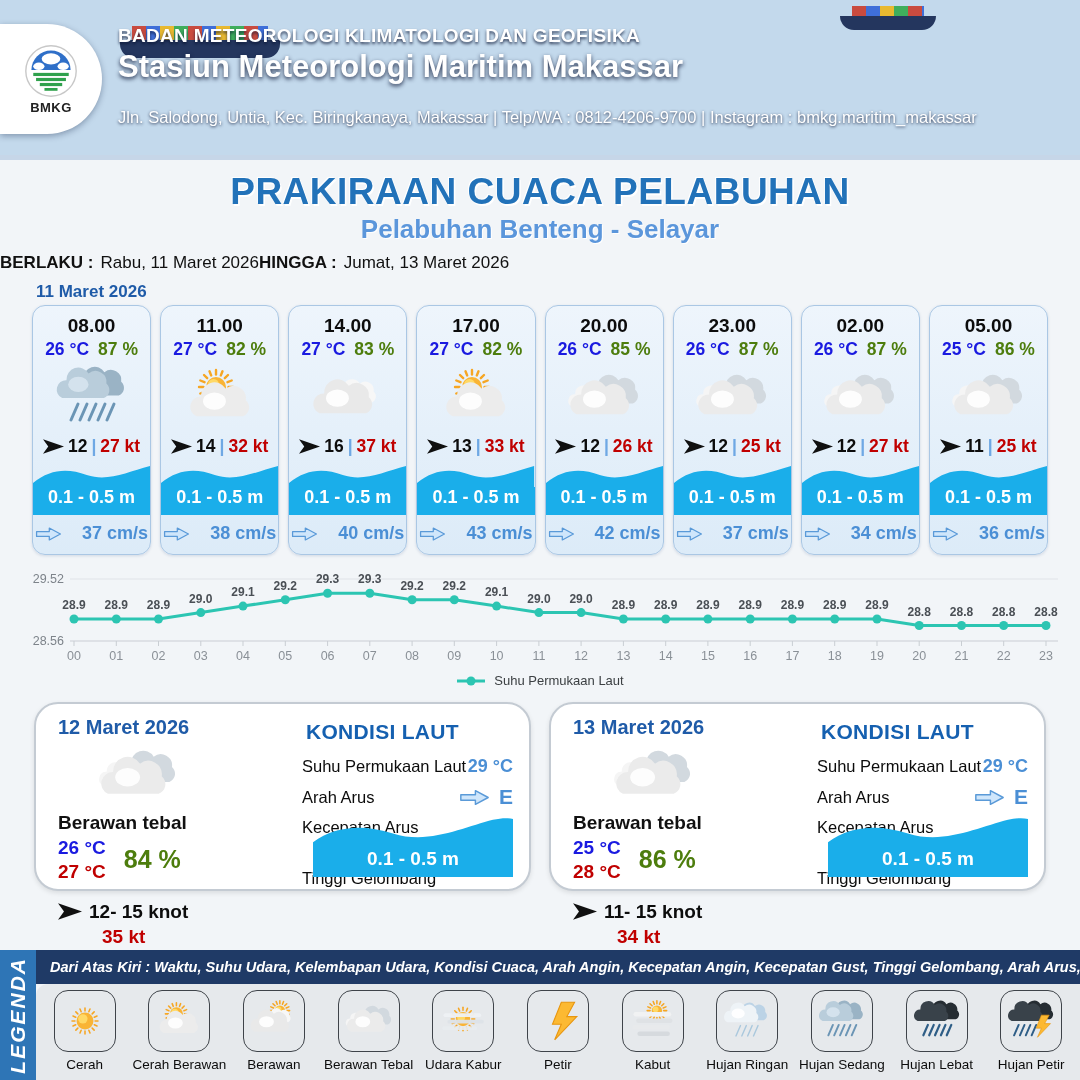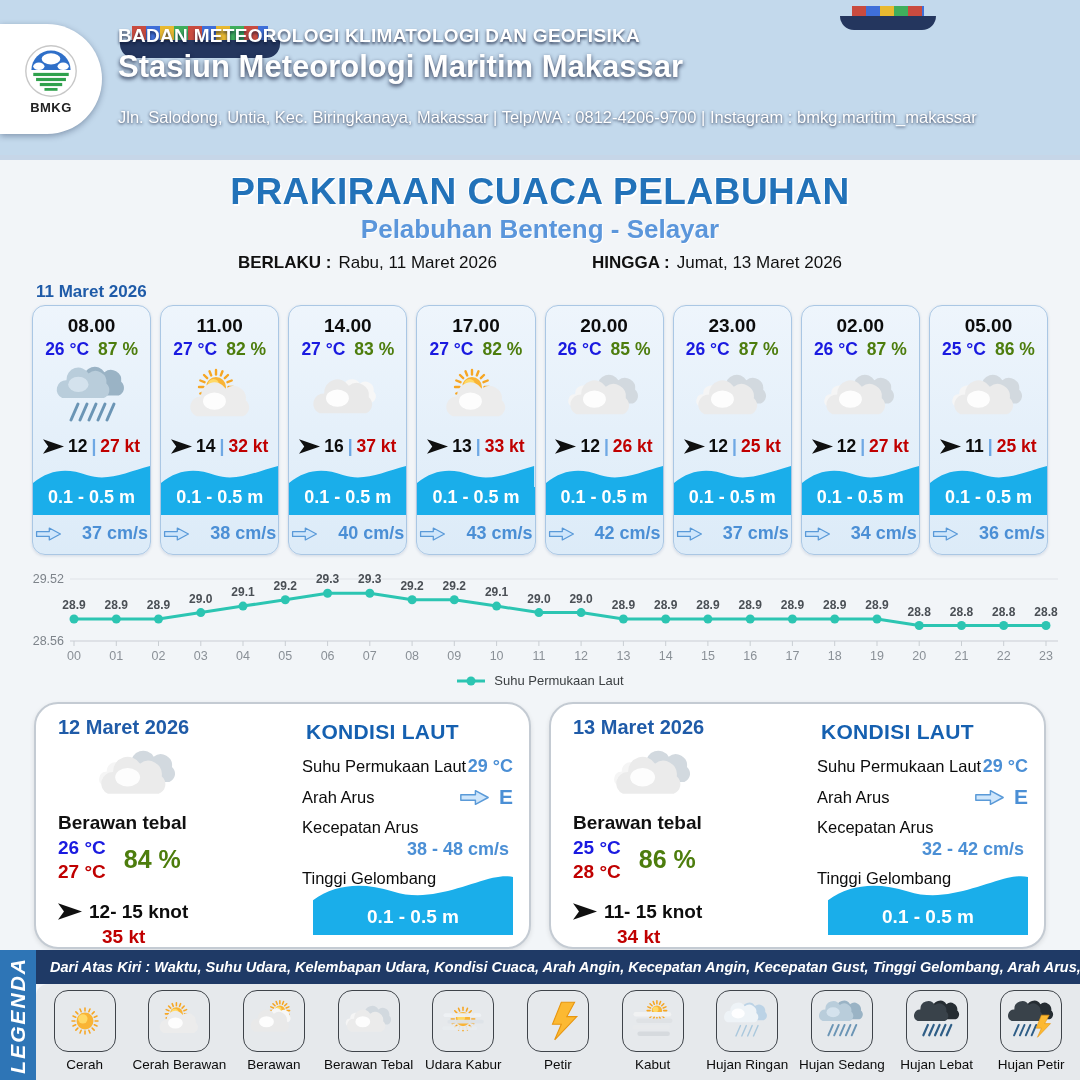--- a/index.html
+++ b/index.html
@@ -30,21 +30,21 @@
   .logo-text { font-size:13px; font-weight:700; color:#222; letter-spacing:.5px; }
   .hero-text { position:absolute; left:118px; top:25px; z-index:3; color:#fff; }
   .agency  { font-size:19px; font-weight:700; letter-spacing:.3px; text-shadow:0 2px 3px rgba(10,20,50,.8); }
   .station { font-size:31px; font-weight:700; margin-top:2px; text-shadow:0 2px 4px rgba(10,20,50,.85); }
   .address { font-size:16.5px; margin-top:23px; text-shadow:0 1px 3px rgba(10,20,50,.85); }
 
   
   .title-main { margin-top:11px; text-align:center; font-size:37px; font-weight:800; color:#2272b9; letter-spacing:.5px;
       text-shadow:1.5px 2px 0 #fff, -1px -1px 0 #fff; }
   .title-sub { text-align:center; font-size:26px; font-weight:800; color:#5b96db; margin-top:1px; text-shadow:1px 1px 0 #fff; }
-  .validity { display:flex; justify-content:center; gap:95px; margin-top:8px; font-size:17px; color:#111; }
+  .validity { display:flex; margin-top:8px; font-size:17px; color:#111; }
   .v-group { display:flex; gap:7px; }
   .v-label { font-weight:800; }
 
   
   .hourly-date { margin:9px 0 3px 36px; font-size:17px; font-weight:800; color:#1f5ba8; }
   .hourly-row { display:flex; gap:9px; padding:0 32px; }
   .hcard { flex:1; height:250px; background:linear-gradient(180deg,#eef5fc,#dcebf8); border:1px solid #aac7e4; border-radius:13px;
       overflow:hidden; display:flex; flex-direction:column; box-shadow:0 1px 3px rgba(60,90,140,.18); }
   .hc-time { text-align:center; font-size:19px; font-weight:800; color:#0c0c0c; margin-top:9px; }
   .hc-th { display:flex; justify-content:center; gap:9px; font-size:17.5px; font-weight:800; margin-top:2px; }
@@ -63,21 +63,21 @@
   .cicon svg { width:27px; height:18px; display:block; }
 
   
   .chart-section { margin:10px 18px 0; }
   #sst-chart svg { display:block; }
   .chart-legend { display:flex; align-items:center; justify-content:center; gap:8px; font-size:13px; color:#3c4043; }
   .cl-swatch svg { width:30px; height:10px; display:block; }
 
   
   .daily-row { display:flex; gap:18px; padding:0 34px; margin-top:14px; }
-  .dcard { flex:1; background:#fff; border:2px solid #c4cbd3; border-radius:24px; height:247px; position:relative;
+  .dcard { flex:1; background:#fff; border:2px solid #c4cbd3; border-radius:24px; height:189px; position:relative;
       padding:12px 16px 12px 22px; box-shadow:0 2px 5px rgba(0,0,0,.10); display:flex; }
   .d-left { width:228px; display:flex; flex-direction:column; }
   .d-date { font-size:20px; font-weight:800; color:#1f5ba8; }
   .d-icon { height:72px; margin:0 0 0 28px; }
   .d-icon svg { width:104px; height:74px; }
   .d-cond { font-size:19px; font-weight:700; color:#111; margin-top:1px; }
   .d-temps { display:flex; align-items:center; gap:18px; margin-top:2px; }
   .d-tcol { display:flex; flex-direction:column; font-size:19px; font-weight:800; line-height:1.25; }
   .d-tmin { color:#1a1ae0; }
   .d-tmax { color:#c00000; }

